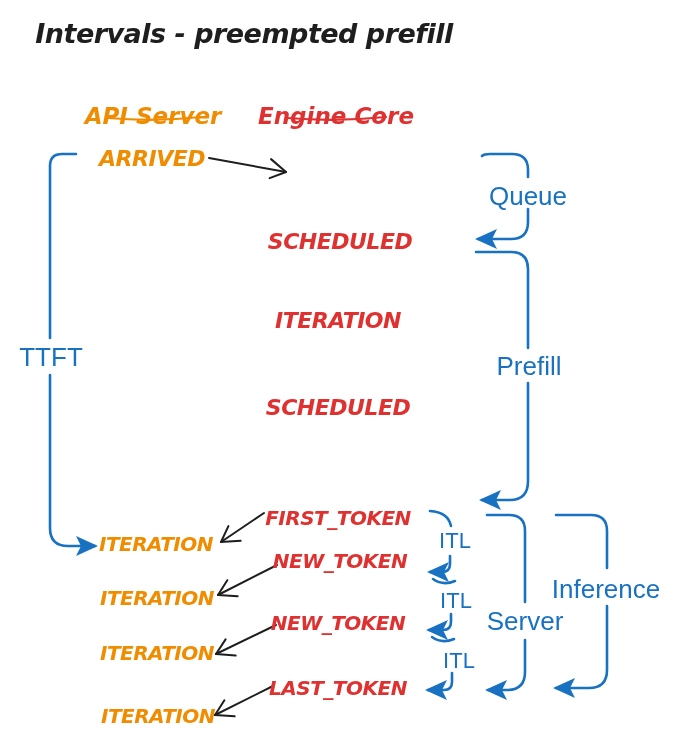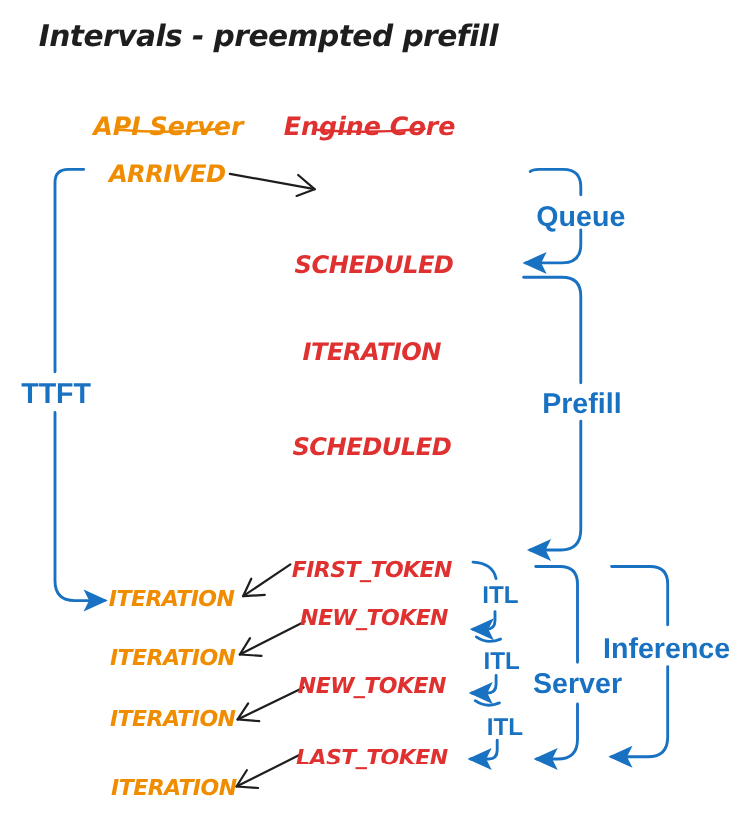--- a/index.html
+++ b/index.html
@@ -22,21 +22,21 @@
     font-family:"DejaVu Sans", sans-serif;
     font-style:italic;
     font-weight:600;
   }
   .api{color:var(--c-api,#f08c00);}
   .eng{color:var(--c-eng,#e03131);}
   .ann{color:var(--c-ann,#1e1e1e);}
   .int{
     color:var(--c-int,#1971c2);
     font-family:"Liberation Sans", sans-serif;
-    font-weight:700;
+    font-weight:400;
   }
   .title{font-size:27px;letter-spacing:-0.5px;font-weight:700;}
   .hdr{font-size:23px;margin-top:13px;}
   .ev{font-size:22px;letter-spacing:-0.5px;}
   .tok{font-size:20px;letter-spacing:-0.5px;}
   .iter{font-size:20px;letter-spacing:-0.5px;}
   .big{font-size:26px;}
   .itl{font-size:22px;}
   .blue-stroke{stroke:var(--c-int,#1971c2);fill:none;stroke-width:2.6;stroke-linecap:round;stroke-linejoin:round;}
   .black-stroke{stroke:var(--c-ann,#1e1e1e);fill:none;stroke-width:2;stroke-linecap:round;stroke-linejoin:round;}

